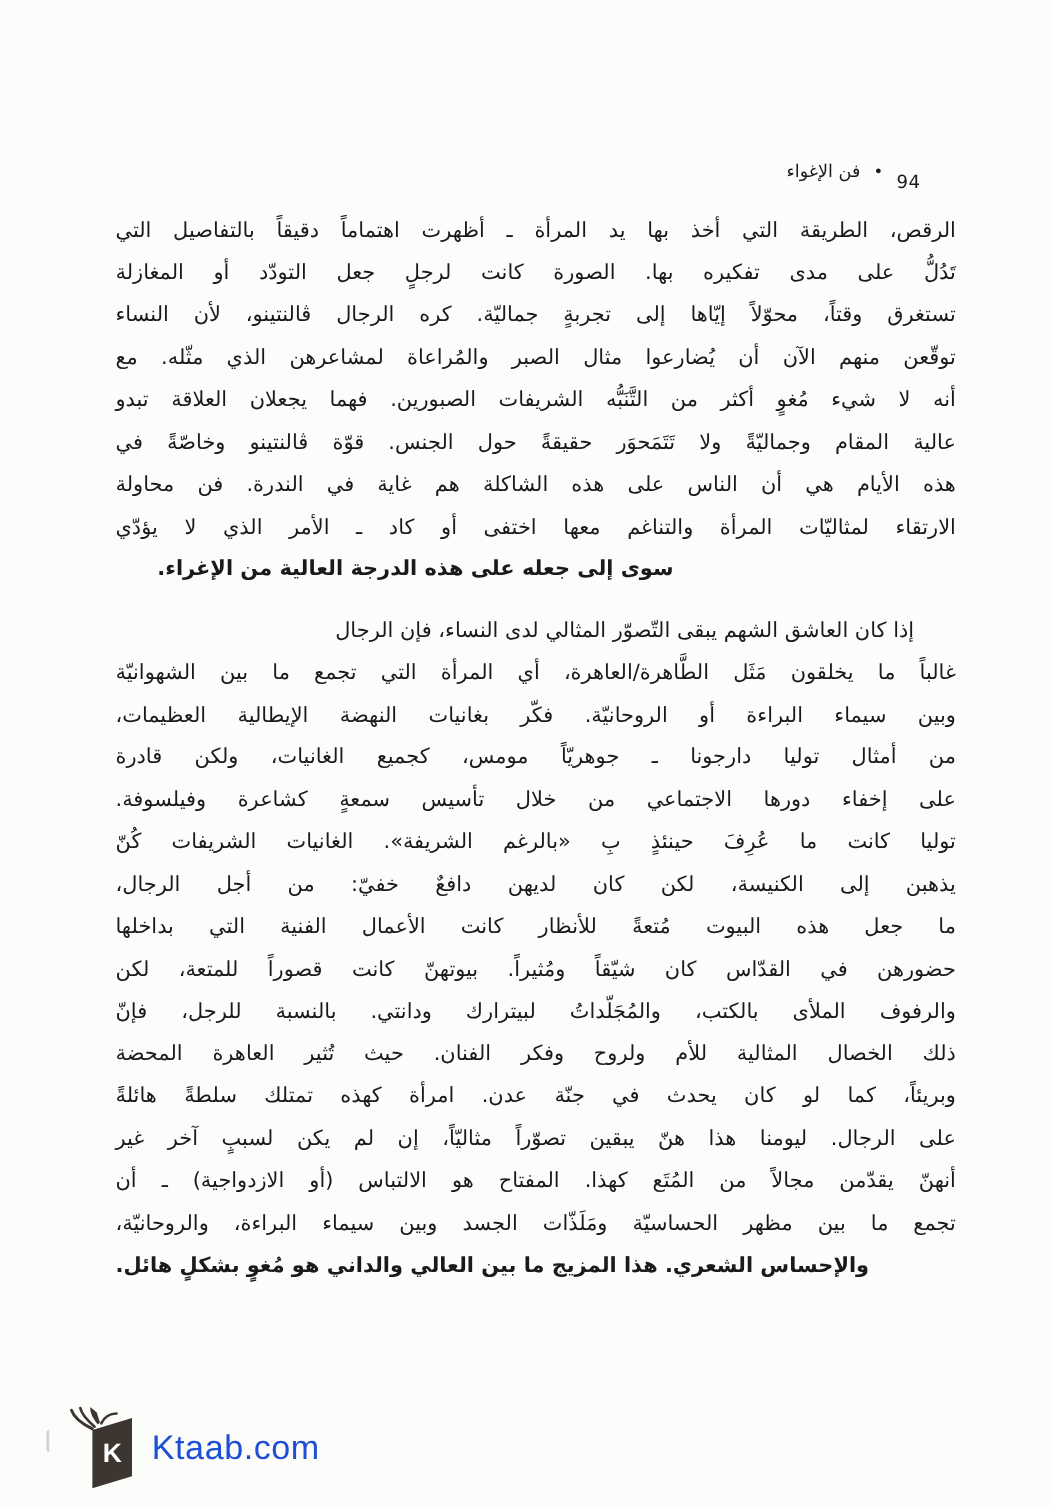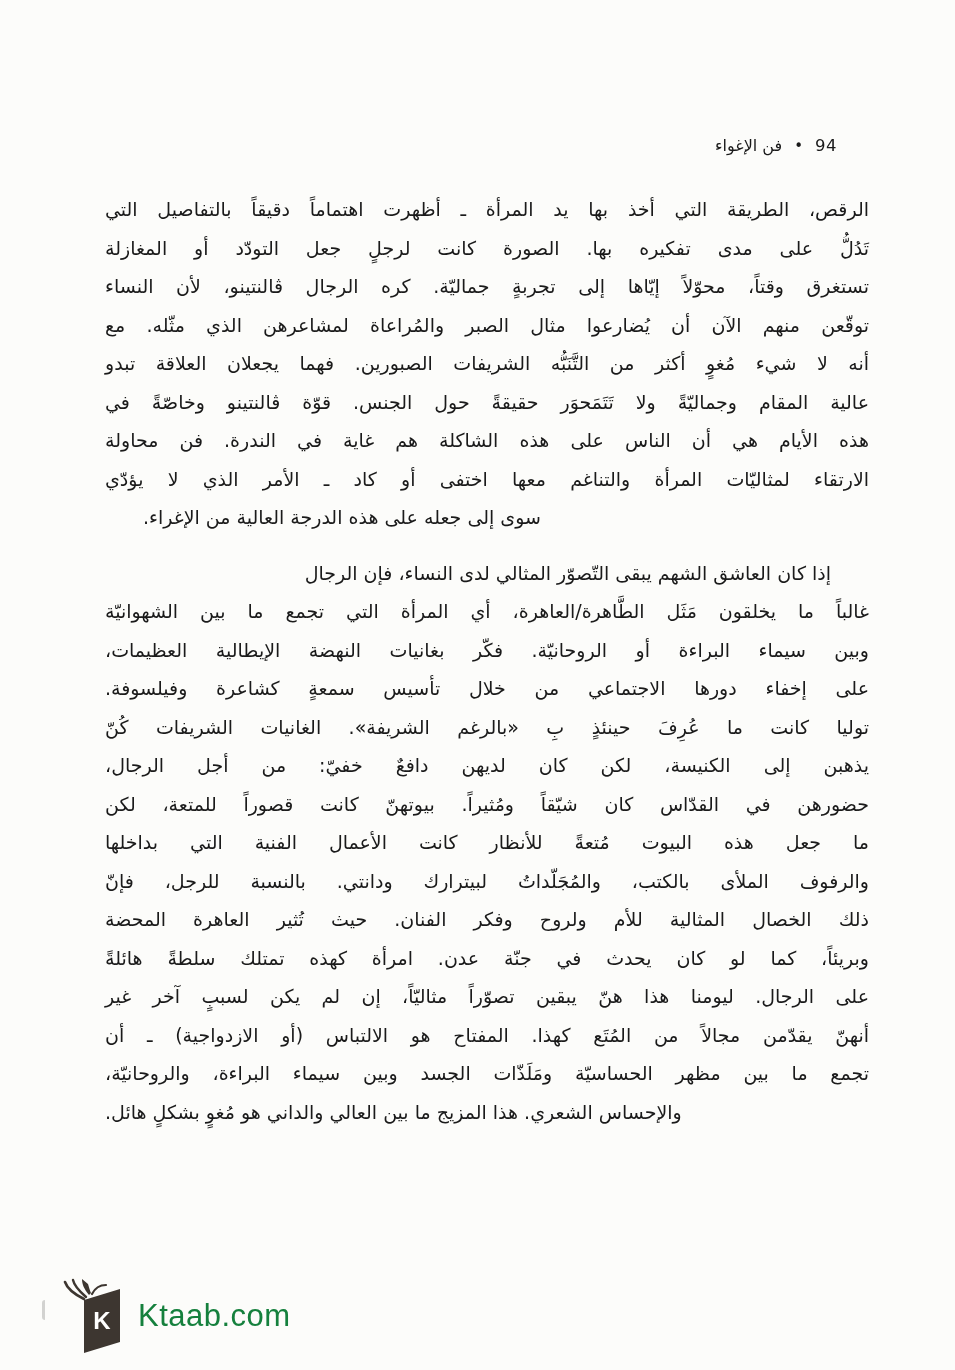--- a/index.html
+++ b/index.html
@@ -29,20 +29,21 @@
     direction: rtl;
   }
   .header-dot {
     font-size: 15px;
     line-height: 1;
     transform: translateY(1px);
   }
   .page-number {
     font-size: 16.5px;
     letter-spacing: 0.5px;
+    margin-top: 20px;
   }
   .text-block {
     position: absolute;
     top: 190px;
     right: 86px;
     left: 105px;
     direction: rtl;
     font-size: 19px;
     line-height: 38.5px;
   }
@@ -54,37 +55,38 @@
     white-space: nowrap; 
   }
   .line.first-indent {
     text-align: center;
     text-align-last: right;
     padding-right: 38px;
   }
   .line.end-left {
     text-align: left;
     text-align-last: left;
+    font-weight: bold;
   }
   .line.end-left.inset {
     padding-left: 38px;
   }
   .watermark {
     position: absolute;
     left: 62px;
     top: 1278px;
     display: flex;
     align-items: center;
     gap: 14px;
     direction: ltr;
   }
   .brand-text {
     font-family: "Liberation Sans", "DejaVu Sans", sans-serif;
     font-size: 31px;
-    color: #15803d;
+    color: #1d4ed8;
     letter-spacing: 0.5px;
   }
   .edge-mark {
     position: absolute;
     left: 42px;
     top: 1300px;
     width: 4px;
     height: 20px;
     border-left: 3px solid #c8c8c6;
     border-radius: 3px;
@@ -109,25 +111,26 @@
     <div class="line">أنه لا شيء مُغوٍ أكثر من التَّنَبُّه الشريفات الصبورين. فهما يجعلان العلاقة تبدو</div>
     <div class="line">عالية المقام وجماليّةً ولا تَتَمَحوَر حقيقةً حول الجنس. قوّة ڤالنتينو وخاصّةً في</div>
     <div class="line">هذه الأيام هي أن الناس على هذه الشاكلة هم غاية في الندرة. فن محاولة</div>
     <div class="line">الارتقاء لمثاليّات المرأة والتناغم معها اختفى أو كاد ـ الأمر الذي لا يؤدّي</div>
     <div class="line end-left inset">سوى إلى جعله على هذه الدرجة العالية من الإغراء.</div>
   </div>
   <div class="para">
     <div class="line first-indent">إذا كان العاشق الشهم يبقى التّصوّر المثالي لدى النساء، فإن الرجال</div>
     <div class="line">غالباً ما يخلقون مَثَل الطَّاهرة/العاهرة، أي المرأة التي تجمع ما بين الشهوانيّة</div>
     <div class="line">وبين سيماء البراءة أو الروحانيّة. فكّر بغانيات النهضة الإيطالية العظيمات،</div>
+    <div class="line">من أمثال توليا دارجونا ـ جوهريّاً مومس، كجميع الغانيات، ولكن قادرة</div>
     <div class="line">على إخفاء دورها الاجتماعي من خلال تأسيس سمعةٍ كشاعرة وفيلسوفة.</div>
     <div class="line">توليا كانت ما عُرِفَ حينئذٍ بِ «بالرغم الشريفة». الغانيات الشريفات كُنّ</div>
     <div class="line">يذهبن إلى الكنيسة، لكن كان لديهن دافعٌ خفيّ: من أجل الرجال،</div>
+    <div class="line">ما جعل هذه البيوت مُتعةً للأنظار كانت الأعمال الفنية التي بداخلها</div>
     <div class="line">حضورهن في القدّاس كان شيّقاً ومُثيراً. بيوتهنّ كانت قصوراً للمتعة، لكن</div>
-    <div class="line">ما جعل هذه البيوت مُتعةً للأنظار كانت الأعمال الفنية التي بداخلها</div>
     <div class="line">والرفوف الملأى بالكتب، والمُجَلّداتُ لبيترارك ودانتي. بالنسبة للرجل، فإنّ</div>
     <div class="line">ذلك الخصال المثالية للأم ولروح وفكر الفنان. حيث تُثير العاهرة المحضة</div>
     <div class="line">وبريئاً، كما لو كان يحدث في جنّة عدن. امرأة كهذه تمتلك سلطةً هائلةً</div>
     <div class="line">على الرجال. ليومنا هذا هنّ يبقين تصوّراً مثاليّاً، إن لم يكن لسببٍ آخر غير</div>
     <div class="line">أنهنّ يقدّمن مجالاً من المُتَع كهذا. المفتاح هو الالتباس (أو الازدواجية) ـ أن</div>
     <div class="line">تجمع ما بين مظهر الحساسيّة ومَلَذّات الجسد وبين سيماء البراءة، والروحانيّة،</div>
     <div class="line end-left">والإحساس الشعري. هذا المزيج ما بين العالي والداني هو مُغوٍ بشكلٍ هائل.</div>
   </div>
 </div>
 

